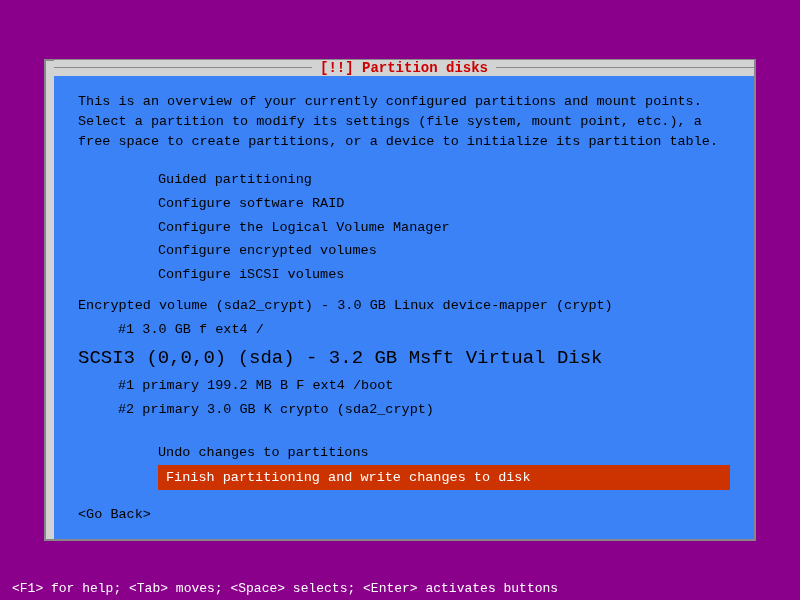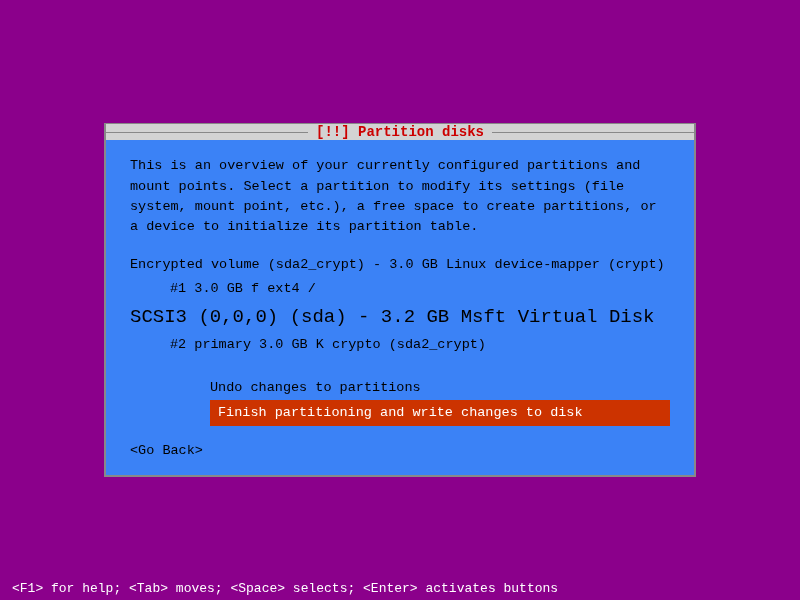--- a/index.html
+++ b/index.html
@@ -22,24 +22,25 @@
       height: 600px;
       background-color: #8B008B;
       display: flex;
       flex-direction: column;
       align-items: center;
       justify-content: center;
       position: relative;
     }
 
     .dialog-box {
-      width: 592px;
+      width: 712px;
       background-color: #d3d3d3;
       border: 2px solid #888;
       position: relative;
+      padding-left: 8px;
     }
 
     .title-bar {
       display: flex;
       justify-content: center;
       align-items: center;
       background-color: #d3d3d3;
       padding: 0;
       position: relative;
       margin-top: -1px;
@@ -153,25 +154,33 @@
     <div class="title-bar">
       <div class="title-bar-line"></div>
       <span class="title-text">[!!] Partition disks</span>
       <div class="title-bar-line"></div>
     </div>
 
     <div class="dialog-content">
 
       <div class="description">This is an overview of your currently configured partitions and mount points. Select a partition to modify its settings (file system, mount point, etc.), a free space to create partitions, or a device to initialize its partition table.</div>
 
+      <div class="menu-section">
+        <div class="menu-item">Guided partitioning</div>
+        <div class="menu-item">Configure software RAID</div>
+        <div class="menu-item">Configure the Logical Volume Manager</div>
+        <div class="menu-item">Configure encrypted volumes</div>
+        <div class="menu-item">Configure iSCSI volumes</div>
+      </div>
 
       <div class="partition-section">
         <div class="partition-header">Encrypted volume (sda2_crypt) - 3.0 GB Linux device-mapper (crypt)</div>
         <div class="partition-detail">#1          3.0 GB     f  ext4        /</div>
         <div class="scsi-header">SCSI3 (0,0,0) (sda) - 3.2 GB Msft Virtual Disk</div>
+        <div class="partition-detail">#1  primary   199.2 MB  B  F  ext4      /boot</div>
         <div class="partition-detail">#2  primary     3.0 GB     K  crypto    (sda2_crypt)</div>
       </div>
 
       <div class="action-section">
         <div class="action-item">Undo changes to partitions</div>
         <div class="action-item-selected">Finish partitioning and write changes to disk</div>
       </div>
 
       <div class="go-back">&lt;Go Back&gt;</div>
 

